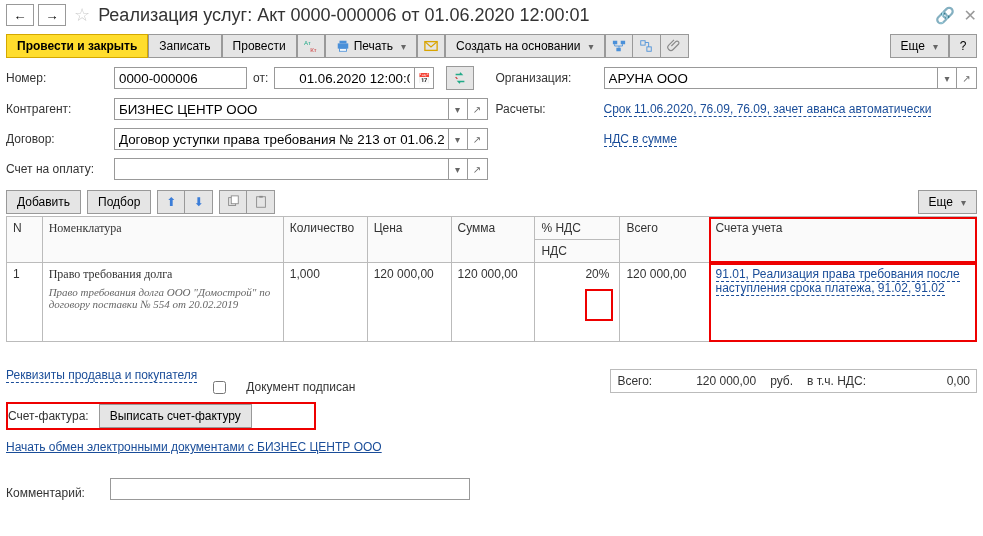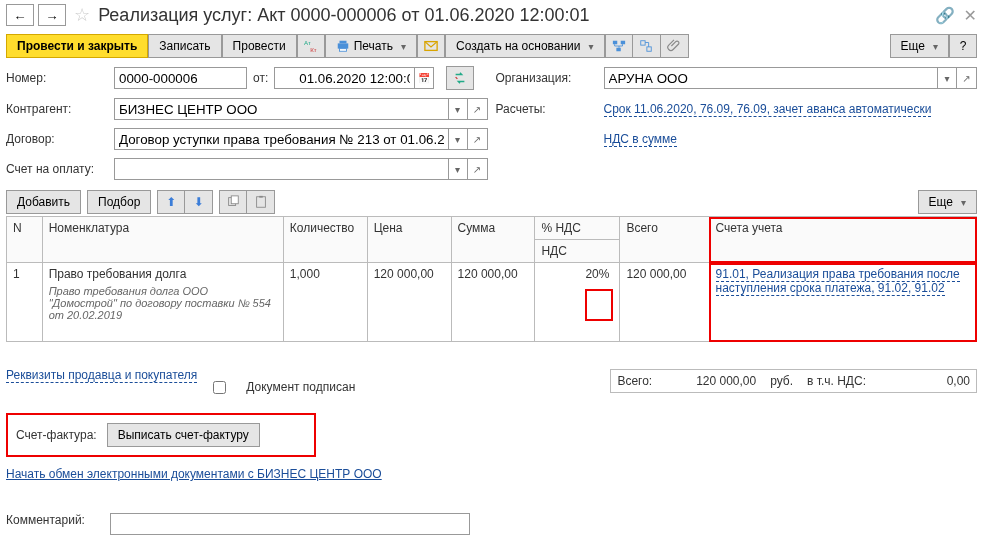--- a/index.html
+++ b/index.html
@@ -32,35 +32,35 @@
   .input-group .ig-btn { border: 1px solid #999; background: #fff; width: 20px; display: inline-flex; align-items: center; justify-content: center; cursor: pointer; font-size: 10px; color: #666; }
   .input-group .ig-btn + .ig-btn { border-left: none; }
   .link { color: #1a4d99; text-decoration: underline; cursor: pointer; }
   .link-dashed { color: #1a4d99; border-bottom: 1px dashed #1a4d99; text-decoration: none; cursor: pointer; }
 
   .table-toolbar { display: flex; gap: 6px; margin-bottom: 2px; }
   table.grid { width: 100%; border-collapse: collapse; }
   table.grid th, table.grid td { border: 1px solid #bbb; padding: 4px 6px; text-align: left; vertical-align: top; font-size: 12px; }
   table.grid th { background: #fafafa; font-weight: normal; }
   .num-col { width: 34px; text-align: center; }
-  .nom-col { width: 230px; }
+  .nom-col { width: 230px; font-family: Liberation Serif, serif; }
   .qty-col, .price-col, .sum-col, .total-col { text-align: right; }
   .vat-col { text-align: left; }
   .acct-col { }
   .subtext { color: #666; font-size: 11px; font-style: italic; display: block; margin-top: 4px; }
   .hl-red2 { outline: 2px solid #e00; outline-offset: -2px; }
   .vat-cell-inner { min-height: 70px; margin-left: 44px; }
   .vat-empty-box { border: 2px solid #e00; height: 32px; margin-top: 8px; }
 
   .totals-bar { display: flex; justify-content: flex-end; gap: 14px; align-items: center; margin-top: 12px; padding: 4px 6px; border: 1px solid #bbb; }
   .totals-bar .tot-lbl { }
   .totals-bar .tot-val { min-width: 90px; text-align: right; }
   .checkbox-row { display: inline-flex; align-items: flex-end; gap: 20px; margin-top: 24px; }
-  .invoice-row { display: flex; align-items: center; gap: 10px; border: 2px solid #e00; padding: 8px; width: 310px; margin-top: 19px; }
-  .comment-row { display: flex; align-items: flex-start; gap: 25px; margin-top: 32px; }
+  .invoice-row { display: flex; align-items: center; gap: 10px; border: 2px solid #e00; padding: 0; width: 310px; margin-top: 8px; }
+  .comment-row { display: flex; align-items: flex-end; gap: 25px; margin-top: 24px; }
 </style>
 </head>
 <body>
 
 <div class="top-bar">
   <button class="nav-btn">←</button>
   <button class="nav-btn">→</button>
   <span class="star">☆</span>
   <span class="title">Реализация услуг: Акт 0000-000006 от 01.06.2020 12:00:01</span>
   <div class="close-area">

